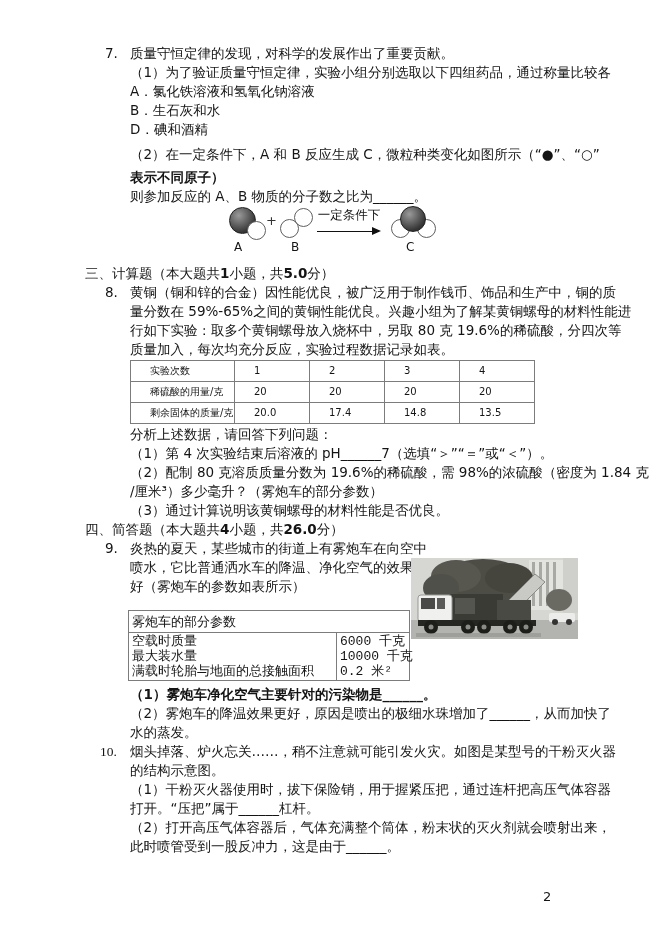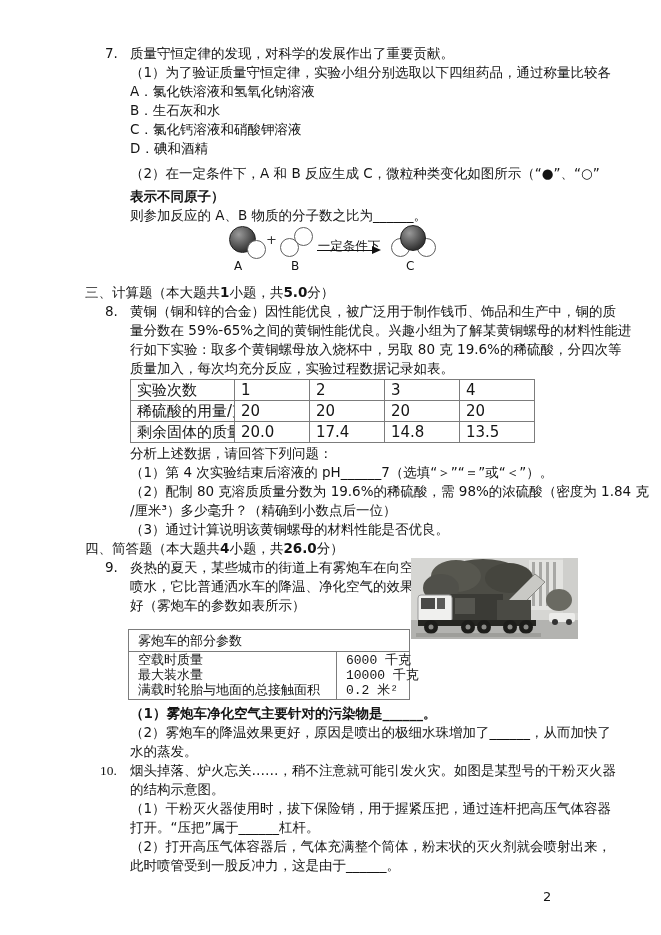--- a/index.html
+++ b/index.html
@@ -15,47 +15,46 @@
   
   .diagram{position:relative;height:52px;}
   .circle{position:absolute;border-radius:50%;box-sizing:border-box;}
   .dark{background:radial-gradient(circle at 35% 30%,#9a9a9a 0%,#343434 72%);border:1px solid #1e1e1e;}
   .white{background:#fff;border:1.5px solid #5f5f5f;}
   .mol-label{position:absolute;font-size:12px;line-height:14px;}
   .plus{position:absolute;font-size:13px;line-height:14px;color:#333;}
   .arrow{position:absolute;left:317px;top:25px;width:62px;height:0;border-top:1.6px solid #111;}
   .arrow:after{content:"";position:absolute;right:-2px;top:-5px;width:0;height:0;
     border-left:9px solid #111;border-top:4px solid transparent;border-bottom:4px solid transparent;}
-  .arrow-label{position:absolute;left:314px;top:13px;width:70px;text-align:center;font-size:12.5px;line-height:15px;}
+  .arrow-label{position:absolute;left:314px;top:1px;width:70px;text-align:center;font-size:12.5px;line-height:15px;}
   
   table{border-collapse:collapse;table-layout:fixed;}
   .t8{margin:1px 0 0 130px;width:404px;}
-  .t8 td{border:1px solid #7c7c7c;height:20px;line-height:20px;padding:0 6px;font-size:15px;
+  .t8 td{border:1px solid #7c7c7c;height:20px;line-height:20px;padding:0 19px;font-size:10px;
          white-space:nowrap;overflow:hidden;}
   .t9{margin:14px 0 0 128px;width:281px;}
-  .t9 td{border:1px solid #7c7c7c;padding:1px 9px;font-size:13px;vertical-align:top;}
+  .t9 td{border:1px solid #7c7c7c;padding:1px 3px;font-size:13px;vertical-align:top;}
   .t9 .hdr{height:19px;line-height:19px;white-space:nowrap;}
   .t9 .cl div{height:15px;line-height:15px;white-space:nowrap;font-family:Liberation Mono, monospace;}
   
   .photo{position:absolute;left:411px;top:558px;width:167px;height:81px;}
   .pageno{position:absolute;left:543px;top:889px;font-size:13px;}
 </style>
 </head>
 <body>
 
 <div class="page">
 
   <div class="ln">
     <span class="qnum">7.</span>
     <span>质量守恒定律的发现，对科学的发展作出了重要贡献。</span>
   </div>
   <div class="ln">（1）为了验证质量守恒定律，实验小组分别选取以下四组药品，通过称量比较各</div>
   <div class="ln">A．氯化铁溶液和氢氧化钠溶液</div>
   <div class="ln">B．生石灰和水</div>
-  <div class="ln">C．氯化钙溶液和硝酸钾溶液</div>
   <div class="ln">D．碘和酒精</div>
   <div class="ln mt6">（2）在一定条件下，A 和 B 反应生成 C，微粒种类变化如图所示（“●”、“○”</div>
   <div class="ln mt4">表示不同原子）</div>
   <div class="ln">则参加反应的 A、B 物质的分子数之比为______。</div>
 
   <div class="diagram">
     <div class="circle dark" style="left:229px;top:1px;width:27px;height:27px;"></div>
     <div class="circle white" style="left:247px;top:15px;width:19px;height:19px;z-index:2;"></div>
     <div class="plus" style="left:266px;top:8px;">+</div>
     <div class="circle white" style="left:280px;top:13px;width:19px;height:19px;"></div>
@@ -109,21 +108,21 @@
           <td>17.4</td>
           <td>14.8</td>
           <td>13.5</td>
     </tr>
   </tbody>
     </table>
 
   <div class="ln mt1">分析上述数据，请回答下列问题：</div>
   <div class="ln">（1）第 4 次实验结束后溶液的 pH______7（选填“＞”“＝”或“＜”）。</div>
   <div class="ln">（2）配制 80 克溶质质量分数为 19.6%的稀硫酸，需 98%的浓硫酸（密度为 1.84 克</div>
-  <div class="ln">/厘米³）多少毫升？（精确到小数点后一位）</div>
+  <div class="ln">/厘米³）多少毫升？（雾炮车的部分参数）</div>
   <div class="ln">（3）通过计算说明该黄铜螺母的材料性能是否优良。</div>
 
   <div class="sec"><span>四、简答题（本大题共</span><span class="b">4</span><span>小题，共</span><span class="b">26.0</span><span>分）</span></div>
 
   <div class="ln">
     <span class="qnum">9.</span>
     <span>炎热的夏天，某些城市的街道上有雾炮车在向空中</span>
   </div>
   <div class="ln">喷水，它比普通洒水车的降温、净化空气的效果更</div>
   <div class="ln">好（雾炮车的参数如表所示）</div>

